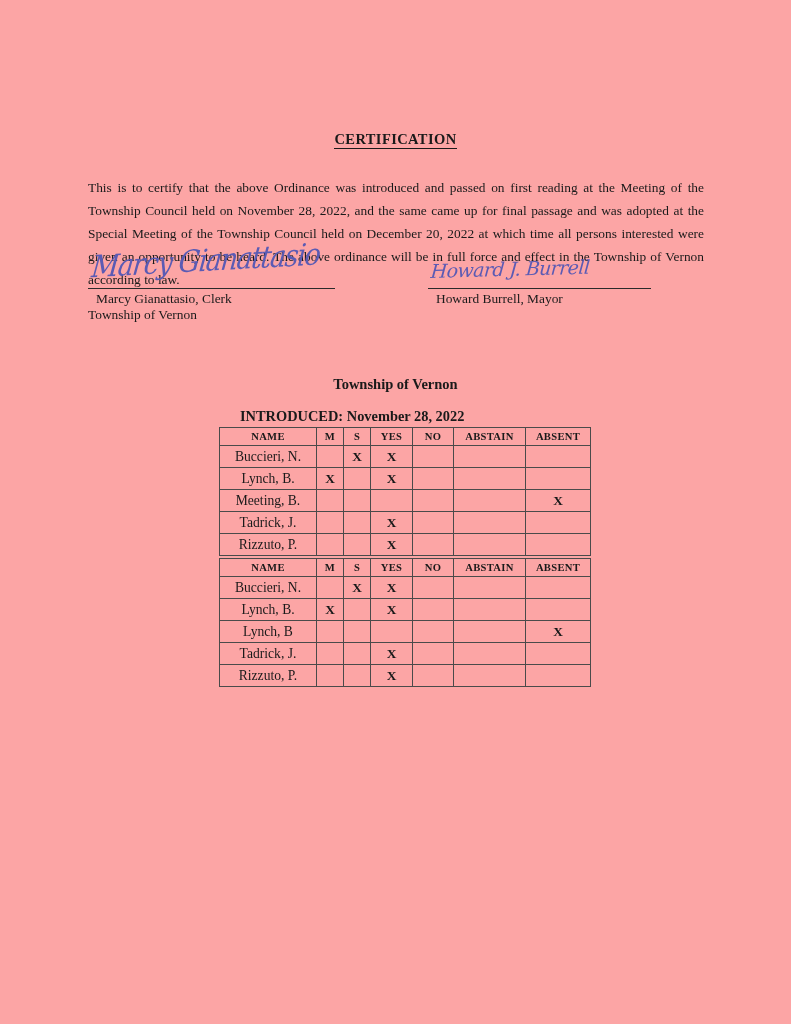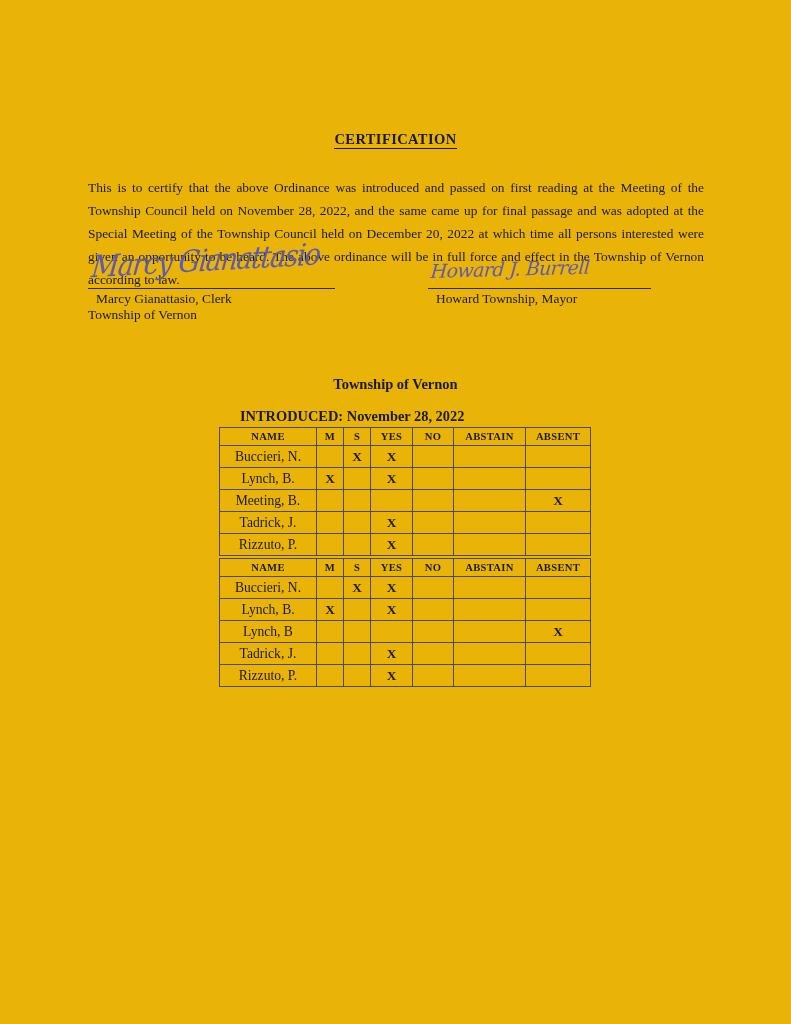--- a/index.html
+++ b/index.html
@@ -9,21 +9,21 @@
     background: #ffffff;
   }
   body {
     font-family: "Liberation Serif", "DejaVu Serif", serif;
     color: #1a1a1a;
   }
   .page {
     position: relative;
     width: 791px;
     height: 1024px;
-    background: #eab308;
+    background: #fca5a5;
     overflow: hidden;
   }
 
   
   .cert-heading {
     position: absolute;
     left: 0;
     top: 131px;
     width: 791px;
     text-align: center;
@@ -192,21 +192,21 @@
     <div class="sig-col clerk">
       <div class="sig-ink clerk-ink" style="color: rgb(91, 91, 180);">Marcy Gianattasio</div>
       <div class="sig-rule clerk-rule"></div>
       <div class="sig-name">Marcy Gianattasio, Clerk</div>
       <div class="sig-sub">Township of Vernon</div>
     </div>
 
     <div class="sig-col mayor">
       <div class="sig-ink mayor-ink" style="color: rgb(91, 91, 180);">Howard J. Burrell</div>
       <div class="sig-rule mayor-rule"></div>
-      <div class="sig-name">Howard Township, Mayor</div>
+      <div class="sig-name">Howard Burrell, Mayor</div>
     </div>
 
   </div>
 
   <div class="township-title">Township of Vernon</div>
 
   <div class="vote-section introduced">
     <div class="vote-title">INTRODUCED: November 28, 2022</div>
     <table class="vote-table">
       <colgroup>

